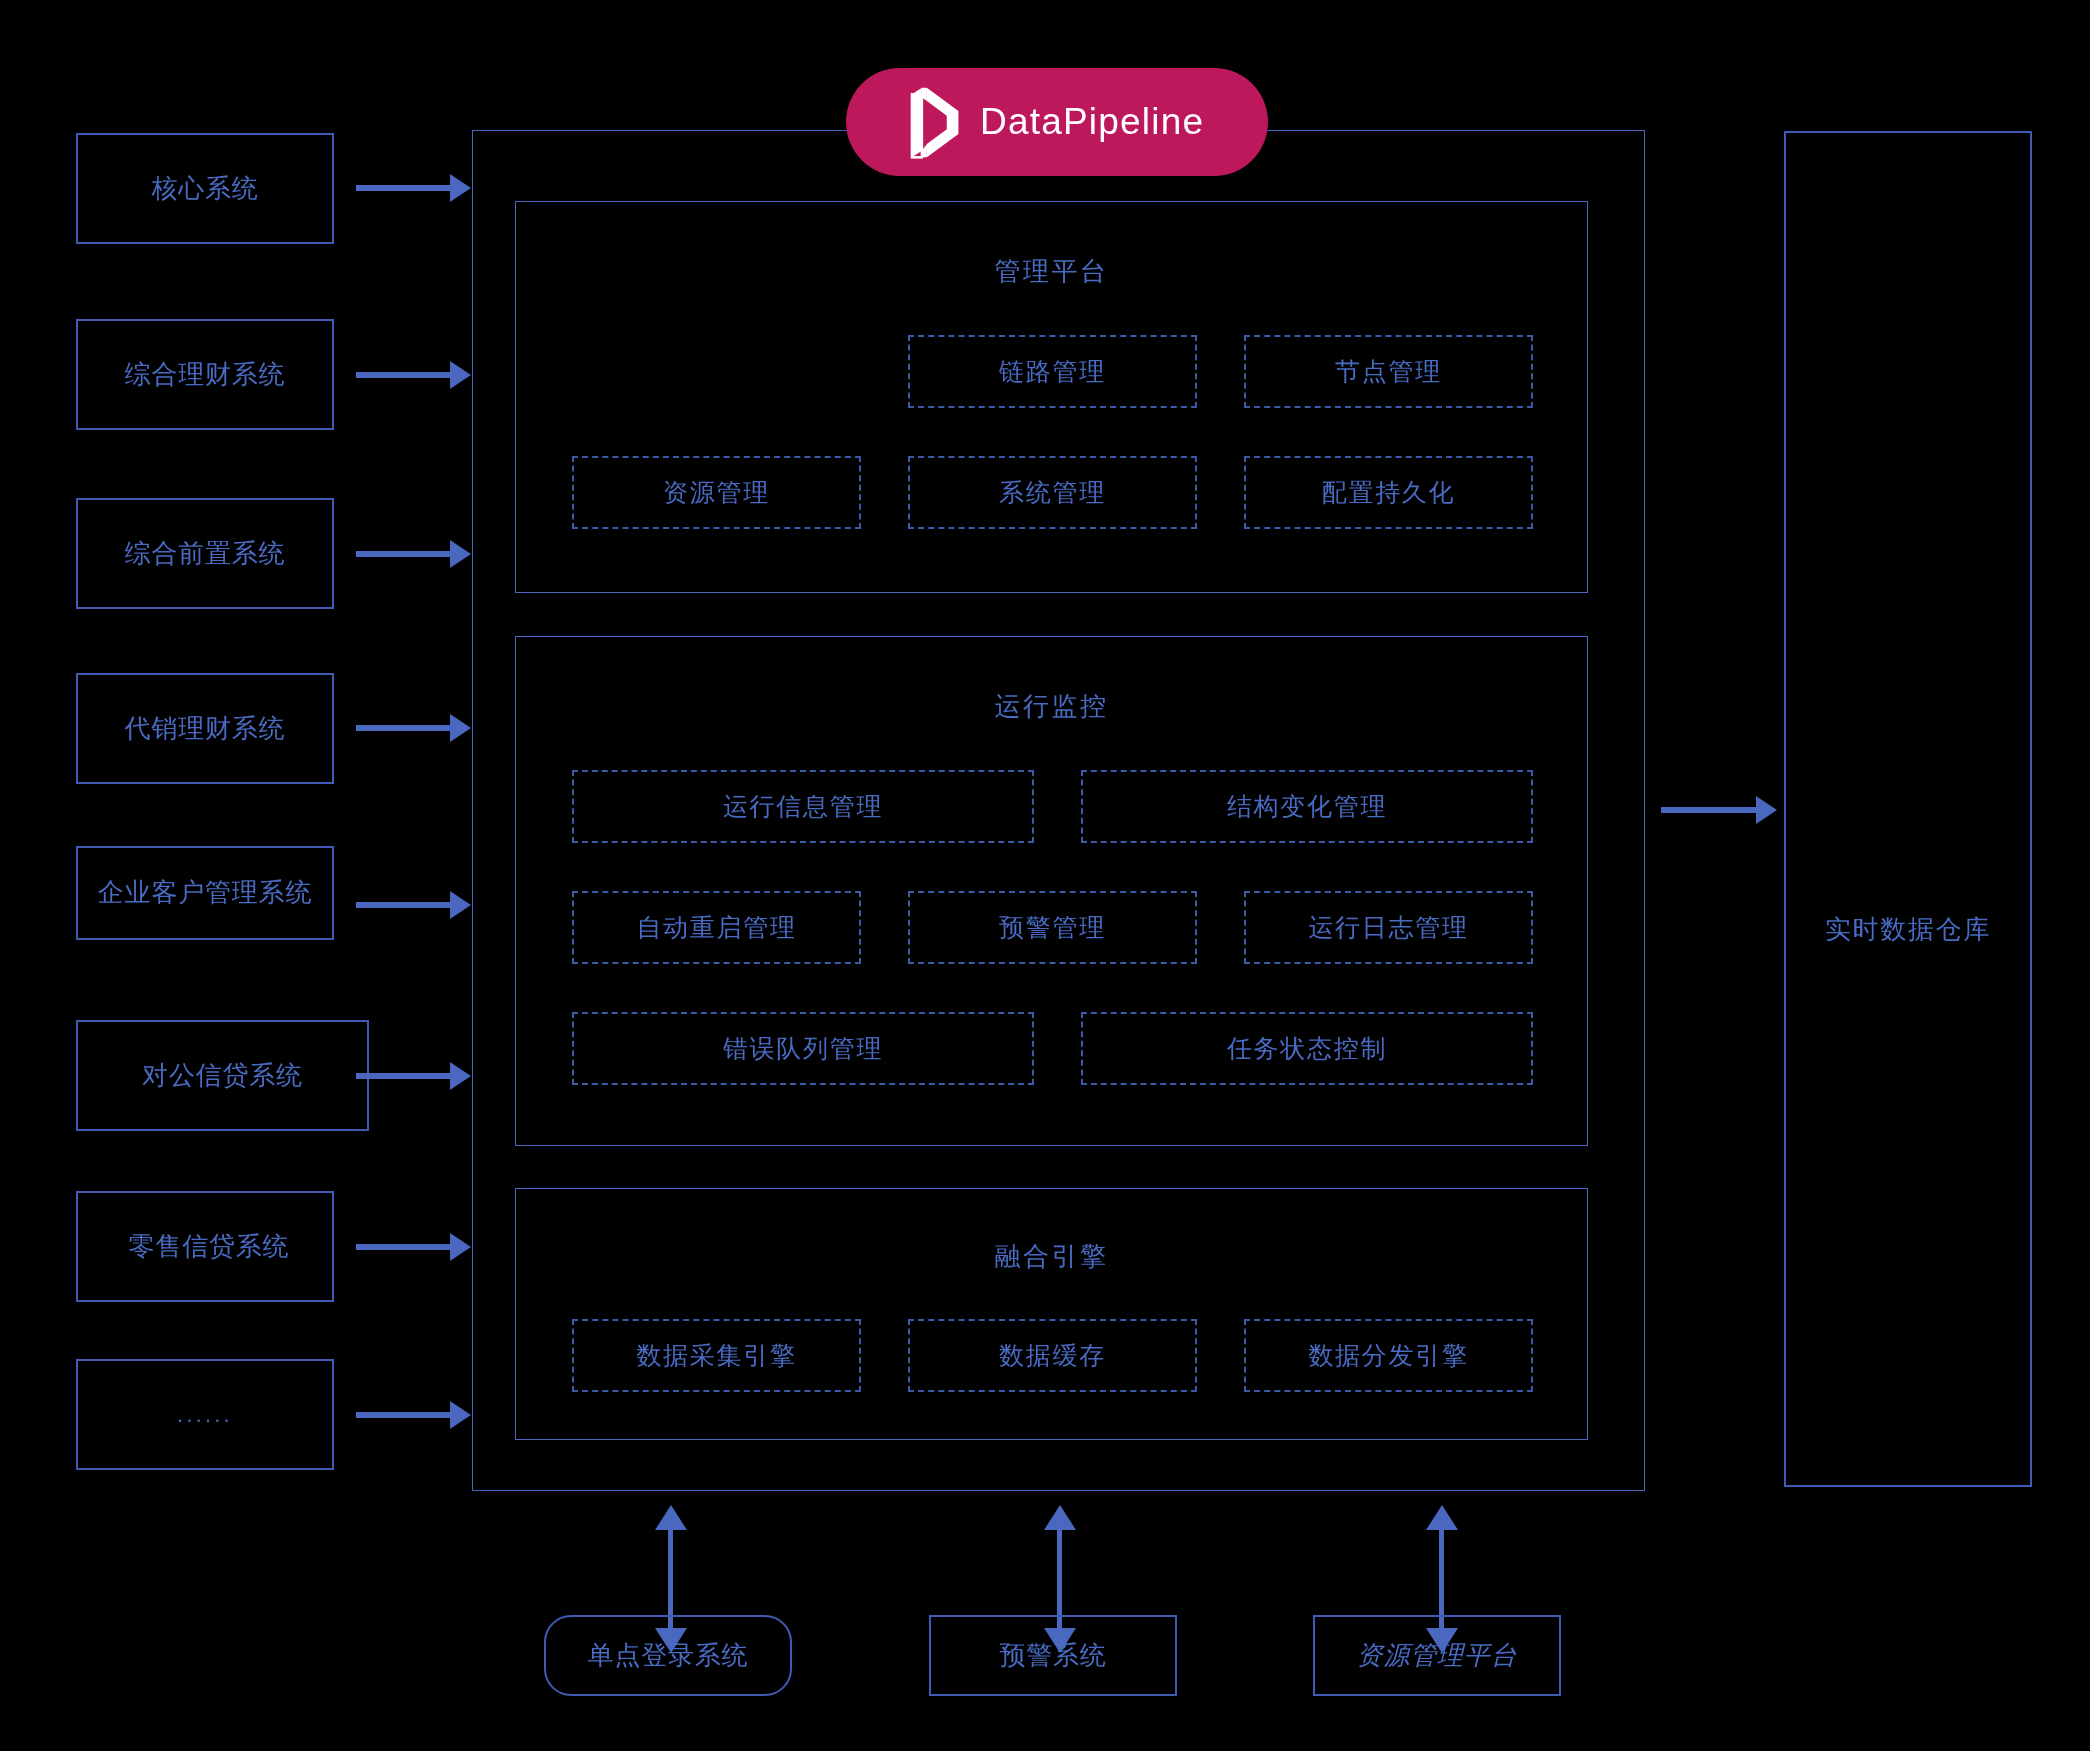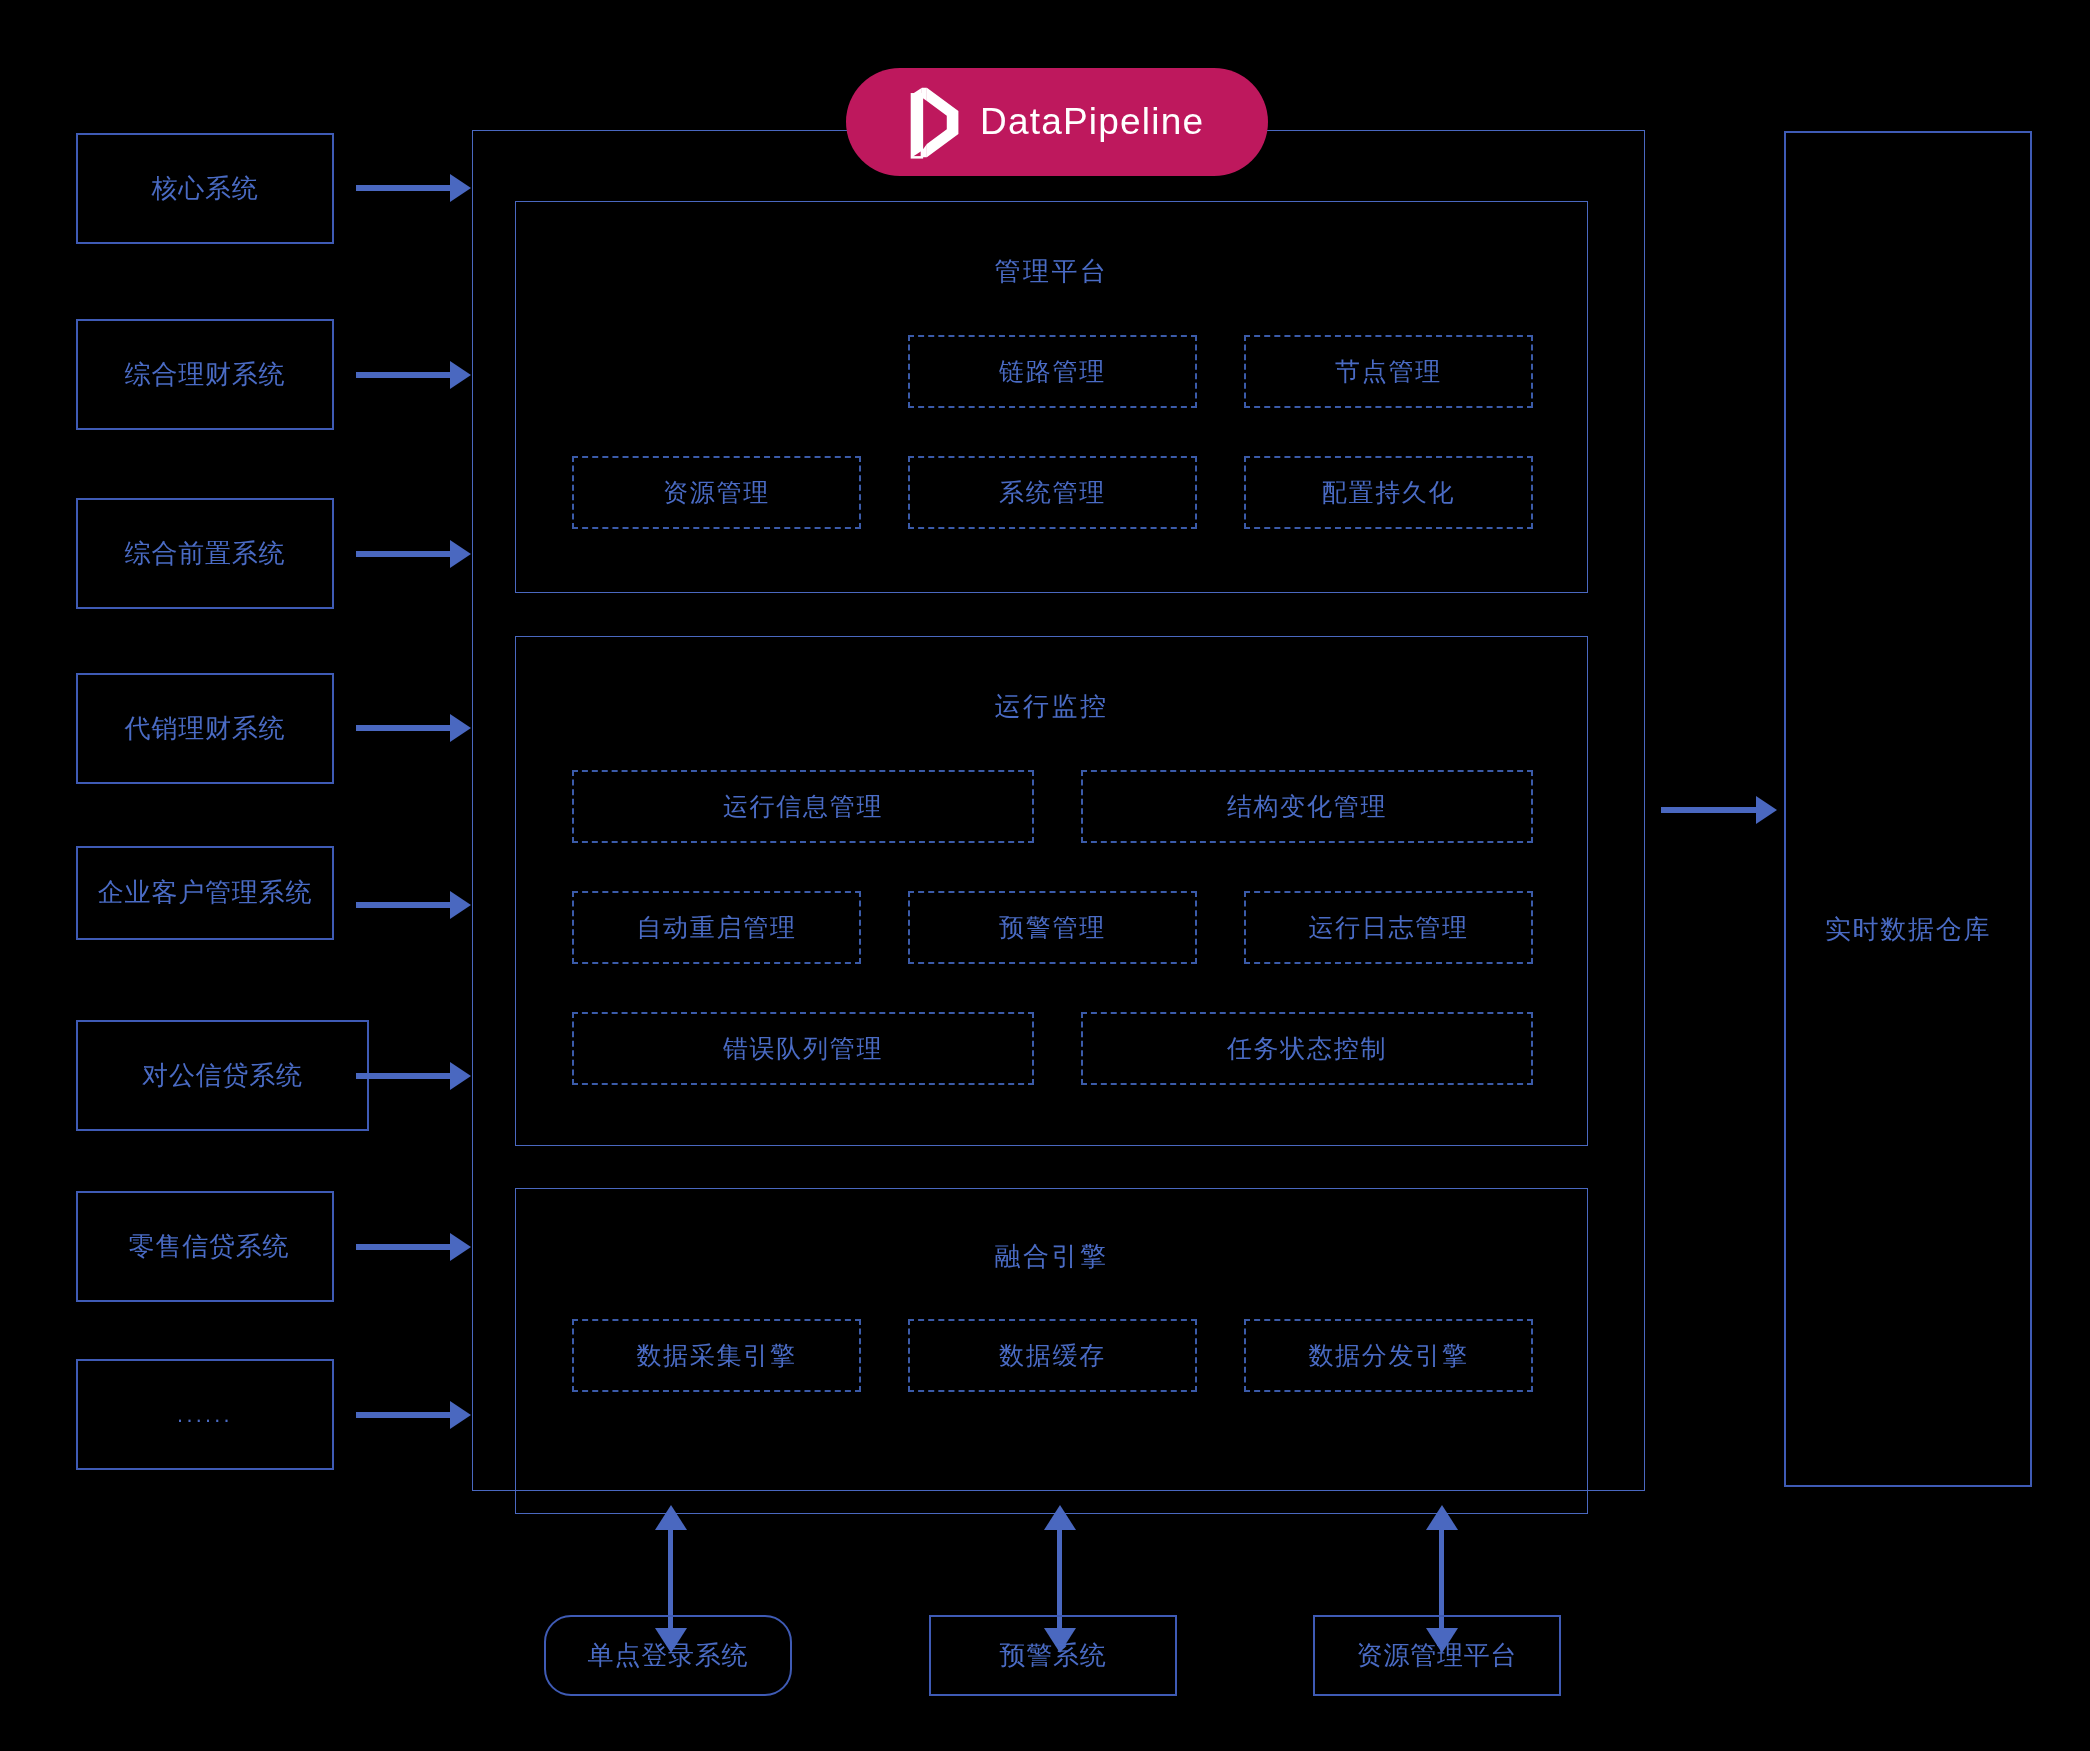--- a/index.html
+++ b/index.html
@@ -80,21 +80,21 @@
     box-sizing:border-box;
     left:515px;width:1073px;
   }
   .section-title{
     position:absolute;left:0;right:0;
     text-align:center;
     color:#4a6bc4;font-size:26px;letter-spacing:2.5px;
   }
   #sec-manage{top:201px;height:392px;}
   #sec-monitor{top:636px;height:510px;padding-left:31px;}
-  #sec-engine{top:1188px;height:326px;}
+  #sec-engine{top:1188px;height:252px;}
   #sec-manage .section-title{top:52px;}
   #sec-monitor .section-title{top:52px;}
   #sec-engine .section-title{top:50px;}
 
   
   .cell{
     position:absolute;
     border:2.5px dashed #3b5ba9;
     box-sizing:border-box;
     display:flex;align-items:center;justify-content:center;
@@ -288,18 +288,18 @@
   </div>
   <div class="ext-box" style="left:929px;top:1615px;width:248px;height:81px;">
     <span>预警系统</span>
   </div>
 
   <div class="arrow-updown" style="left:1425px;top:1505px;height:148px;">
     <div class="head-up"></div>
     <div class="shaft-v"></div>
     <div class="head-dn"></div>
   </div>
-  <div class="ext-box" style="left:1313px;top:1615px;width:248px;height:81px;">
+  <div class="ext-box" style="left:1313px;top:1615px;width:248px;height:81px;font-style:italic;">
     <span>资源管理平台</span>
   </div>
 
 </div>
 
 
 </body></html>

